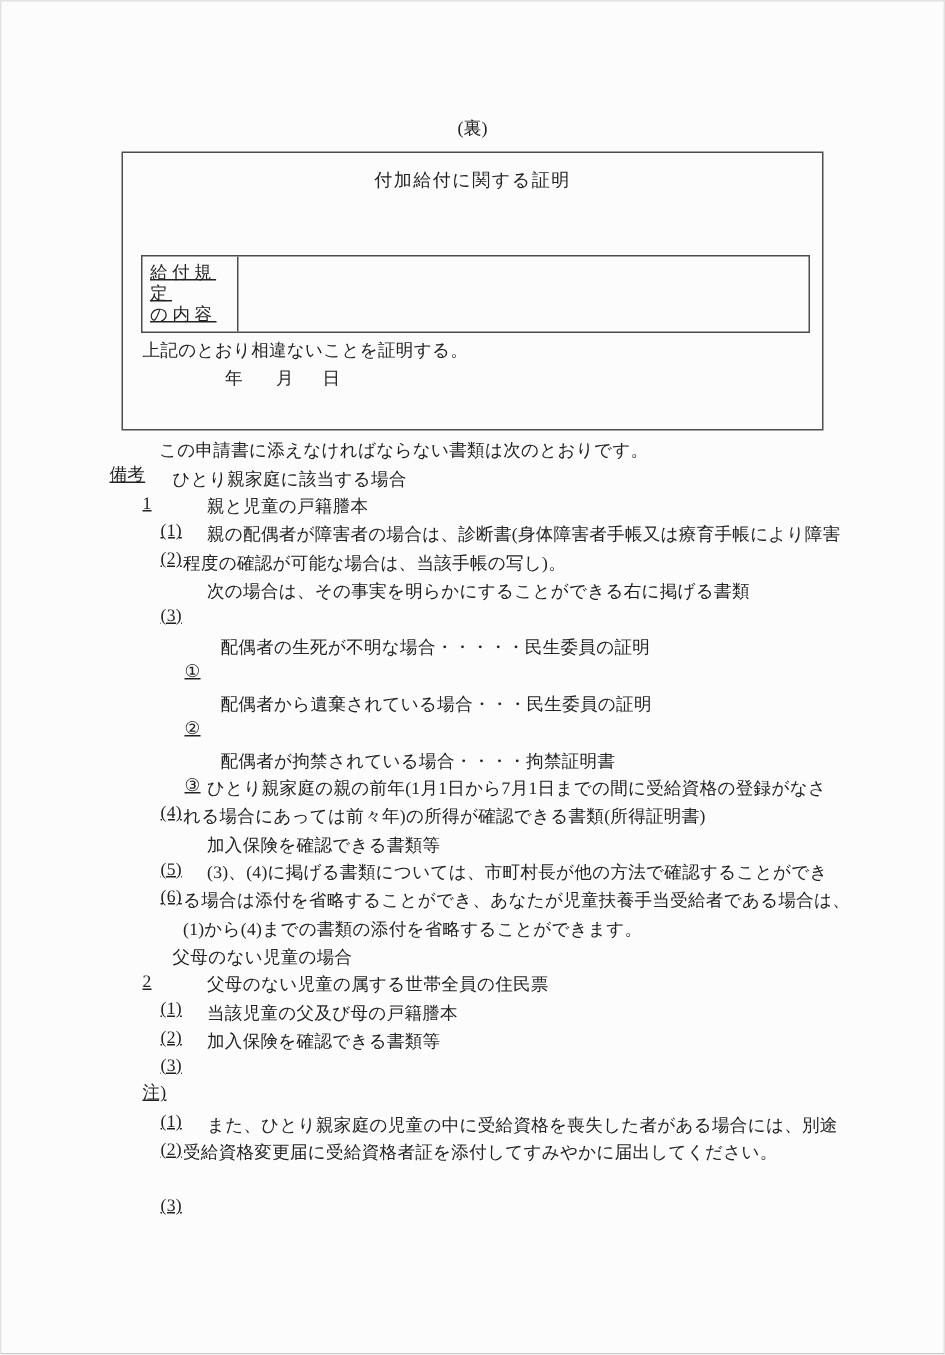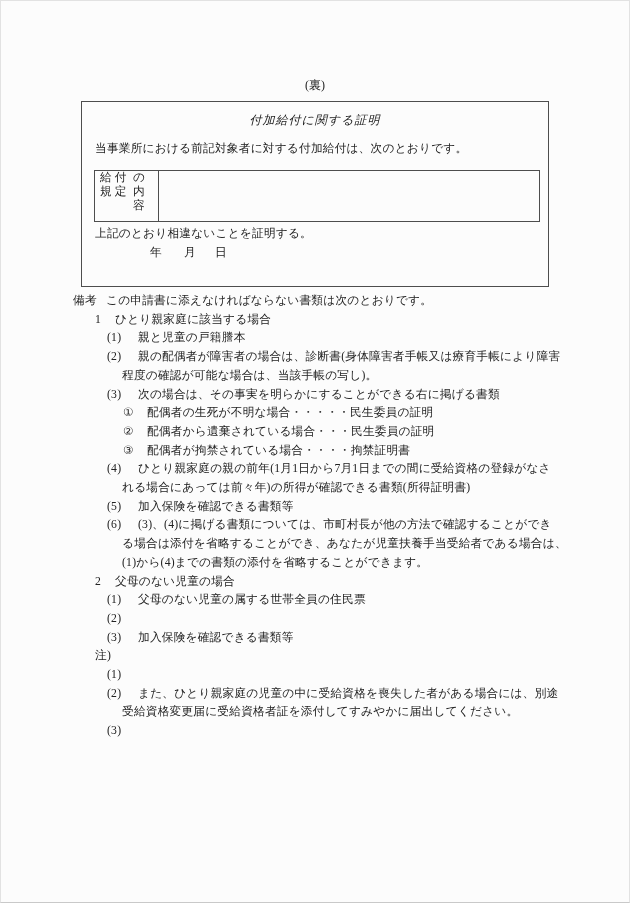--- a/index.html
+++ b/index.html
@@ -17,35 +17,35 @@
     position:absolute;top:77px;left:0;width:100%;
     text-align:center;font-size:12px;line-height:14px;
   }
   
   .cert-box{
     position:absolute;left:80px;top:100px;width:466px;height:184px;
     border:1px solid #4d4d4d;background:#fcfcfc;
   }
   .cert-title{
     position:absolute;top:10px;left:0;width:100%;
-    text-align:center;font-size:12px;letter-spacing:1px;line-height:16px;font-style:italic;
+    text-align:center;font-size:12px;letter-spacing:1px;line-height:16px;
   }
   .cert-intro{
     position:absolute;top:39px;left:13px;
     font-size:11.7px;line-height:16px;letter-spacing:0.2px;
   }
   .cert-table{
     position:absolute;left:12px;top:68px;width:444px;height:50px;
     border:1px solid #4d4d4d;display:flex;
   }
   .cert-table-label{
     width:64px;border-right:1px solid #4d4d4d;
-    display:flex;justify-content:center;
+    display:flex;flex-direction:column;justify-content:center;
     padding-left:5px;box-sizing:border-box;
-    font-size:11.7px;line-height:14px;letter-spacing:3px;
+    font-size:11.7px;line-height:14px;letter-spacing:3px;text-decoration:underline;
   }
   .cert-table-value{flex:1;}
   .cert-attest{
     position:absolute;top:124px;left:13px;
     font-size:11.7px;line-height:16px;letter-spacing:0.2px;
   }
   .date-line{position:absolute;top:141px;left:0;width:100%;height:18px;font-size:11.7px;}
   .date-line .dl{position:absolute;top:2px;}
   .dl-year{left:68px;}
   .dl-month{left:102px;}
@@ -54,41 +54,40 @@
   .blank-year{left:16px;width:48px;}
   .blank-month{left:84px;width:14px;}
   .blank-day{left:117px;width:13px;}
   .office-line{position:absolute;top:159px;left:0;width:100%;height:18px;font-size:11.7px;}
   .office-label{position:absolute;left:272px;top:2px;letter-spacing:0.5px;}
   .office-field{position:absolute;left:324px;top:2px;width:118px;height:14px;}
   .seal-label{position:absolute;left:448px;top:2px;}
   
   .notes{position:absolute;top:291px;left:0;width:100%;}
   .note-row{position:relative;font-size:11.7px;line-height:18.7px;min-height:18.7px;letter-spacing:0.2px;}
-  .note-row .mk{position:absolute;top:0;white-space:nowrap;}
+  .note-row .mk{position:absolute;top:16px;white-space:nowrap;text-decoration:underline;}
   .note-row .txt{white-space:pre-line;margin-right:56px;}
   .remark .mk{left:72px;}
   .remark .txt{margin-left:105px;}
   .lvl1 .mk{left:94px;}
   .lvl1 .txt{margin-left:114px;}
   .lvl2 .mk{left:106px;}
   .lvl2 .txt{margin-left:121px;text-indent:16px;}
   .lvl3 .mk{left:122px;}
-  .lvl3 .txt{margin-left:146px;}
+  .lvl3 .txt{margin-left:146px;margin-top:19px;}
 </style>
 </head>
 <body>
 
 <div class="sheet">
 
   <div class="side-label">(裏)</div>
 
   <div class="cert-box">
     <div class="cert-title">付加給付に関する証明</div>
-    <div class="cert-intro">当事業所における前記対象者に対する付加給付は、次のとおりです。</div>
 
     <div class="cert-table">
       <div class="cert-table-label">
         <span>給付規定</span>
         <span>の内容</span>
       </div>
       <div class="cert-table-value"></div>
     </div>
 
     <div class="cert-attest">上記のとおり相違ないことを証明する。</div>
@@ -157,20 +156,21 @@
     <div class="note-row lvl1">
       <span class="mk">2</span>
       <div class="txt">父母のない児童の場合</div>
     </div>
     <div class="note-row lvl2">
       <span class="mk">(1)</span>
       <div class="txt">父母のない児童の属する世帯全員の住民票</div>
     </div>
     <div class="note-row lvl2">
       <span class="mk">(2)</span>
+      <div class="txt">当該児童の父及び母の戸籍謄本</div>
     </div>
     <div class="note-row lvl2">
       <span class="mk">(3)</span>
       <div class="txt">加入保険を確認できる書類等</div>
     </div>
     <div class="note-row lvl1">
       <span class="mk">注)</span>
       <div class="txt"></div>
     </div>
     <div class="note-row lvl2">

